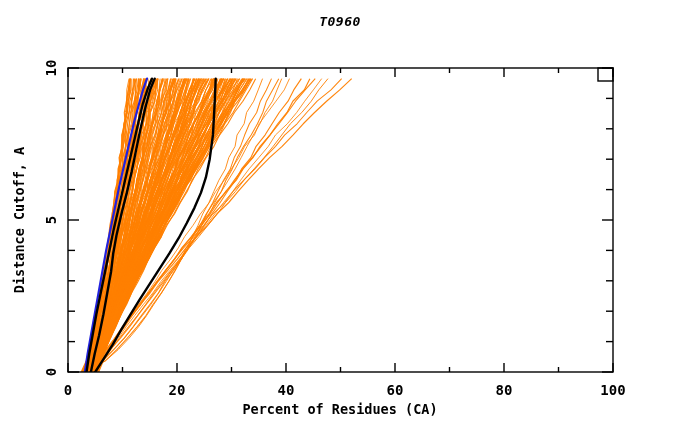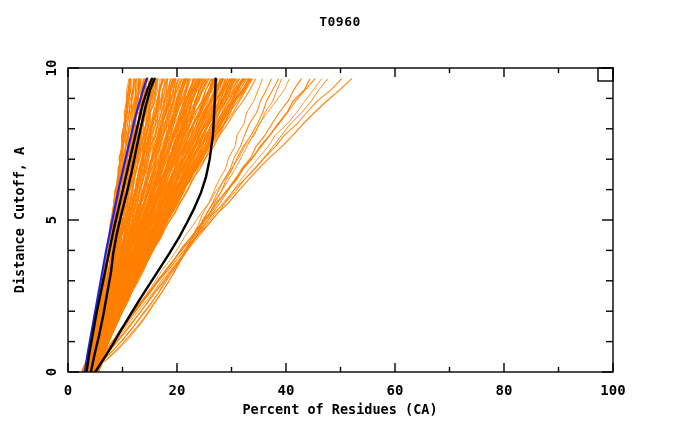--- a/index.html
+++ b/index.html
@@ -18,20 +18,21 @@
   #plot-title {
     position: absolute;
     left: 0;
     top: 14px;
     width: 680px;
     text-align: center;
     font-size: 13px;
     font-weight: bold;
     color: #000000;
     letter-spacing: 0.5px;
+    font-style: italic;
   }
   #chart-svg {
     position: absolute;
     left: 0;
     top: 0;
   }
   .axis-label {
     font-family: "DejaVu Sans Mono", "Liberation Mono", monospace;
     font-size: 13.5px;
     font-weight: bold;

